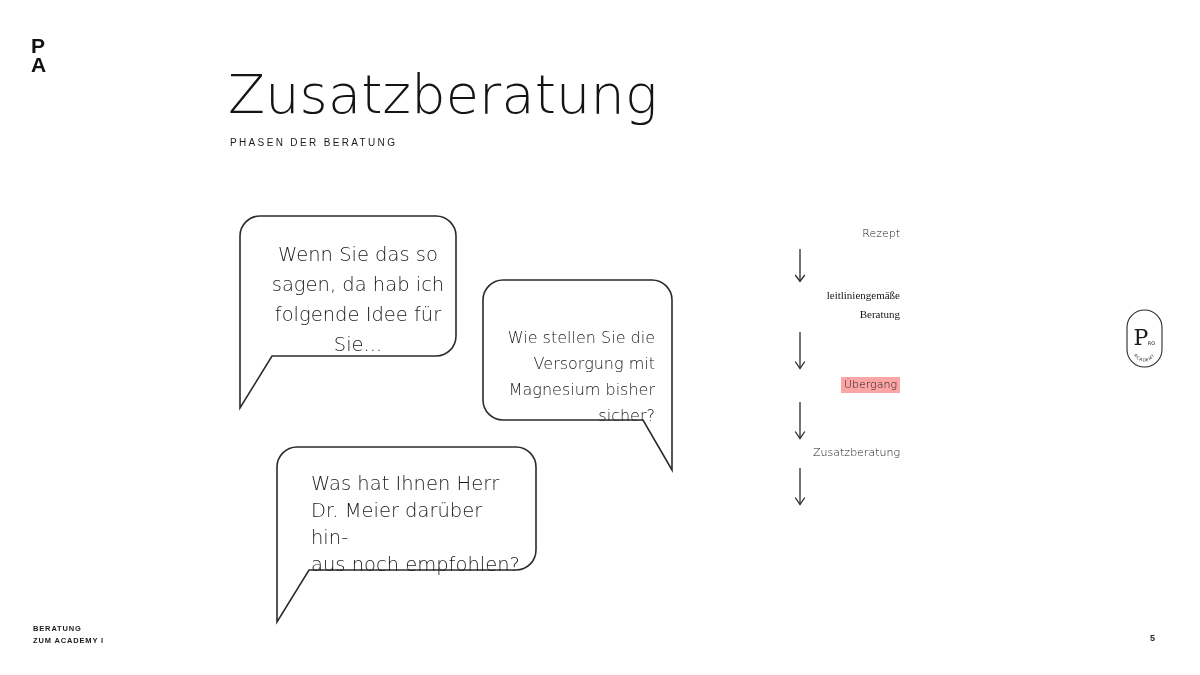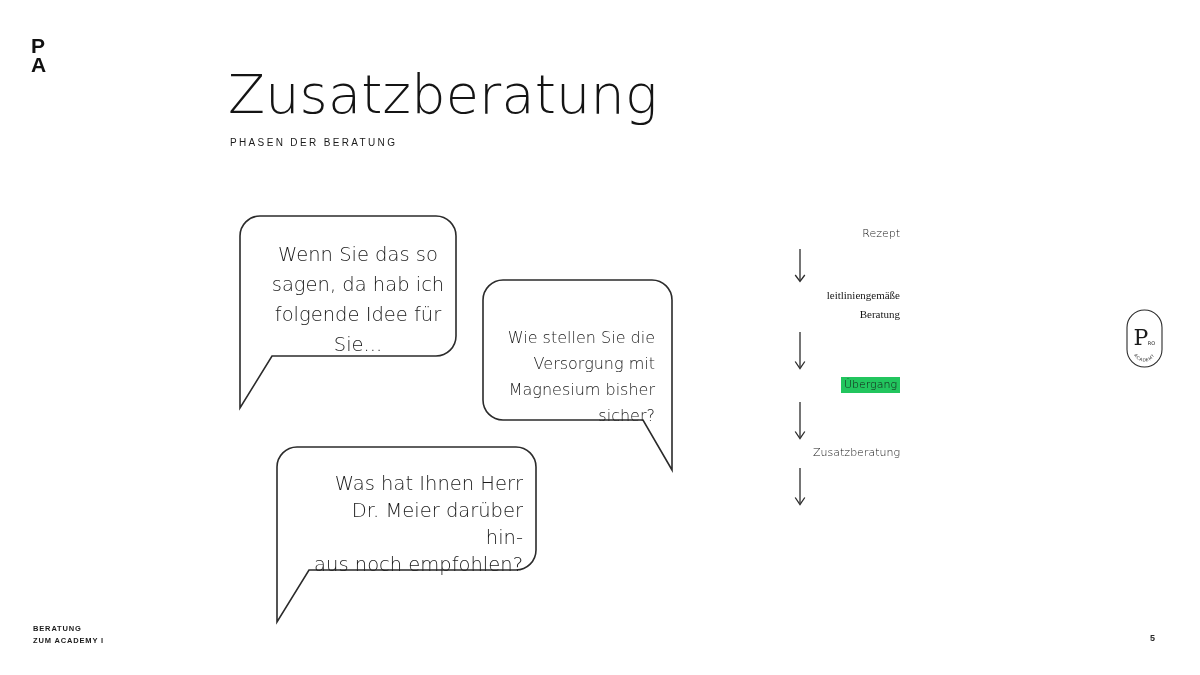--- a/index.html
+++ b/index.html
@@ -83,21 +83,21 @@
 
   #bubble-2 { left: 481px; top: 278px; width: 195px; height: 196px; }
   #bubble-2 .bubble-text {
     left: 16px; top: 25px; width: 158px;
     font-size: 16px; line-height: 26px; text-align: right; margin-top: 22px;
   }
 
   #bubble-3 { left: 275px; top: 445px; width: 265px; height: 179px; }
   #bubble-3 .bubble-text {
     left: 36px; top: 25px; width: 212px;
-    font-size: 19.5px; line-height: 27px; text-align: right;
+    font-size: 19.5px; line-height: 27px; text-align: left;
   }
 
   
   #flow {
     position: absolute;
     left: 700px;
     top: 216px;
     width: 200px;
     height: 320px;
   }
@@ -106,21 +106,21 @@
     left: 0;
     width: 200px;
     text-align: right;
     font-family: "DejaVu Sans", sans-serif;
     font-weight: 300;
     font-size: 11px;
     line-height: 19px;
     color: #151515;
   }
   .flow-step .hl {
-    background: #22c55e;
+    background: #fca5a5;
     padding: 1px 3px 2px 3px;
   }
   .flow-arrow {
     position: absolute;
     left: 93px;
     width: 14px;
   }
   .flow-arrow svg { display: block; overflow: visible; }
 
   

